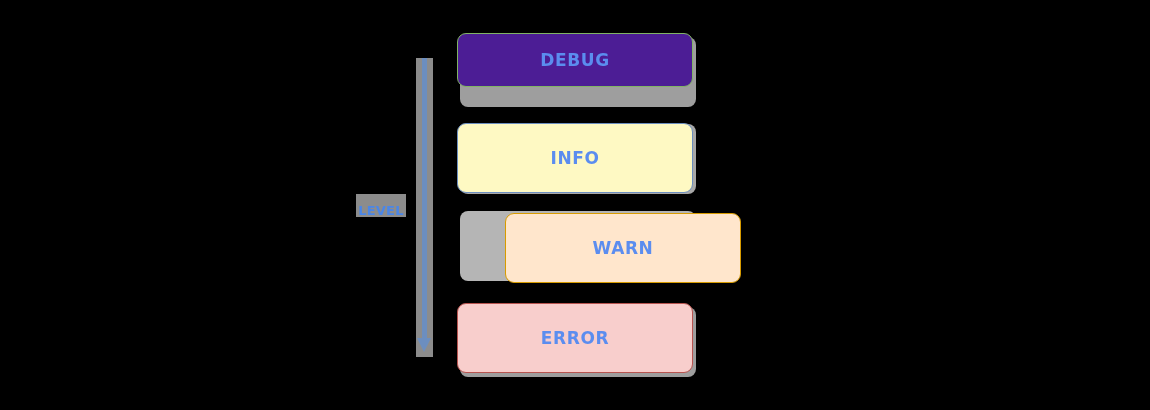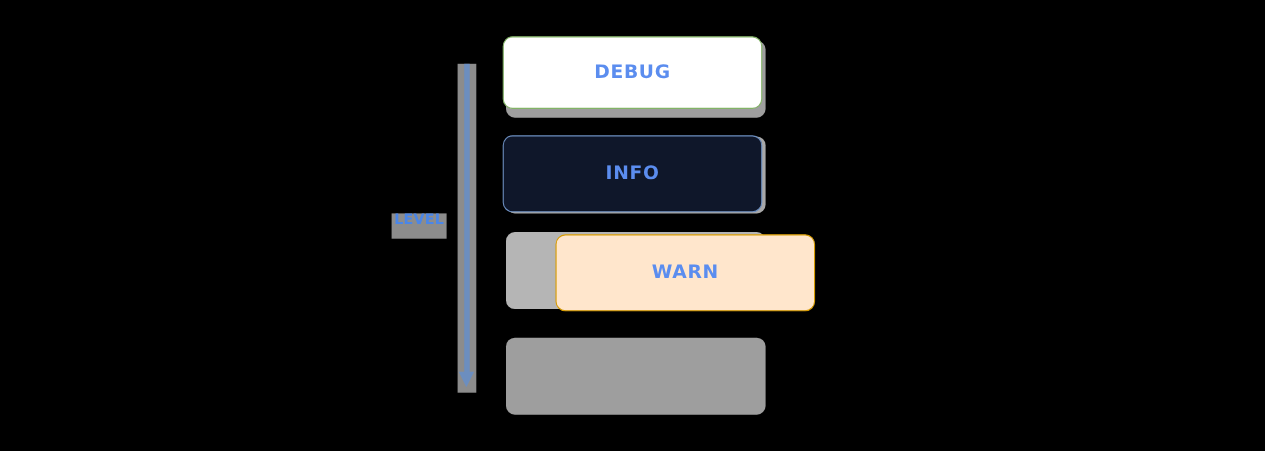--- a/index.html
+++ b/index.html
@@ -32,21 +32,21 @@
     height: 0;
     border-left: 7px solid transparent;
     border-right: 7px solid transparent;
     border-top: 14px solid #6c8ebf;
   }
 
   
   .axis-label {
     position: absolute;
     display: flex;
-    align-items: flex-start;
+    align-items: flex-end;
     justify-content: center;
     background: #8c8c8c;
     color: #4a86e8;
     font-family: "DejaVu Sans", "Liberation Sans", sans-serif;
     font-weight: 700;
     font-size: 13px;
     letter-spacing: 0.2px;
     line-height: 1;
     white-space: nowrap;
   }
@@ -86,29 +86,32 @@
 
   <div class="axis-line" style="left:422px; top:58px; width:5px; height:283px;"></div>
 
   <div class="axis-head" style="left:417px; top:338px;"></div>
 
   <div class="axis-label" style="left:356px; top:194px; width:50px; height:23px;">
     <span>LEVEL</span>
   </div>
 
   <div class="level-shadow" style="left:460px; top:37px; width:236px; height:70px; background:#9e9e9e;"></div>
-  <div class="level-box" style="left:457px; top:33px; width:236px; height:66px; background:#ffffff; border-color:#82b366;">
+  <div class="level-box" style="left:457px; top:33px; width:236px; height:54px; background:#4c1d95; border-color:#82b366;">
     <span class="level-text">DEBUG</span>
   </div>
 
   <div class="level-shadow" style="left:460px; top:124px; width:236px; height:70px; background:#a8a8a8;"></div>
-  <div class="level-box" style="left:457px; top:123px; width:236px; height:70px; background:#0f172a; border-color:#6c8ebf;">
+  <div class="level-box" style="left:457px; top:123px; width:236px; height:70px; background:#fef9c3; border-color:#6c8ebf;">
     <span class="level-text">INFO</span>
   </div>
 
   <div class="level-shadow" style="left:460px; top:211px; width:236px; height:70px; background:#b5b5b5;"></div>
   <div class="level-box" style="left:457px; top:213px; width:236px; height:70px; background:#ffe6cc; border-color:#d79b00;margin-left:48px;">
     <span class="level-text">WARN</span>
   </div>
 
   <div class="level-shadow" style="left:460px; top:307px; width:236px; height:70px; background:#9e9e9e;"></div>
+  <div class="level-box" style="left:457px; top:303px; width:236px; height:70px; background:#f8cecc; border-color:#b85450;">
+    <span class="level-text">ERROR</span>
+  </div>
 
 </div>
 
 </body></html>

